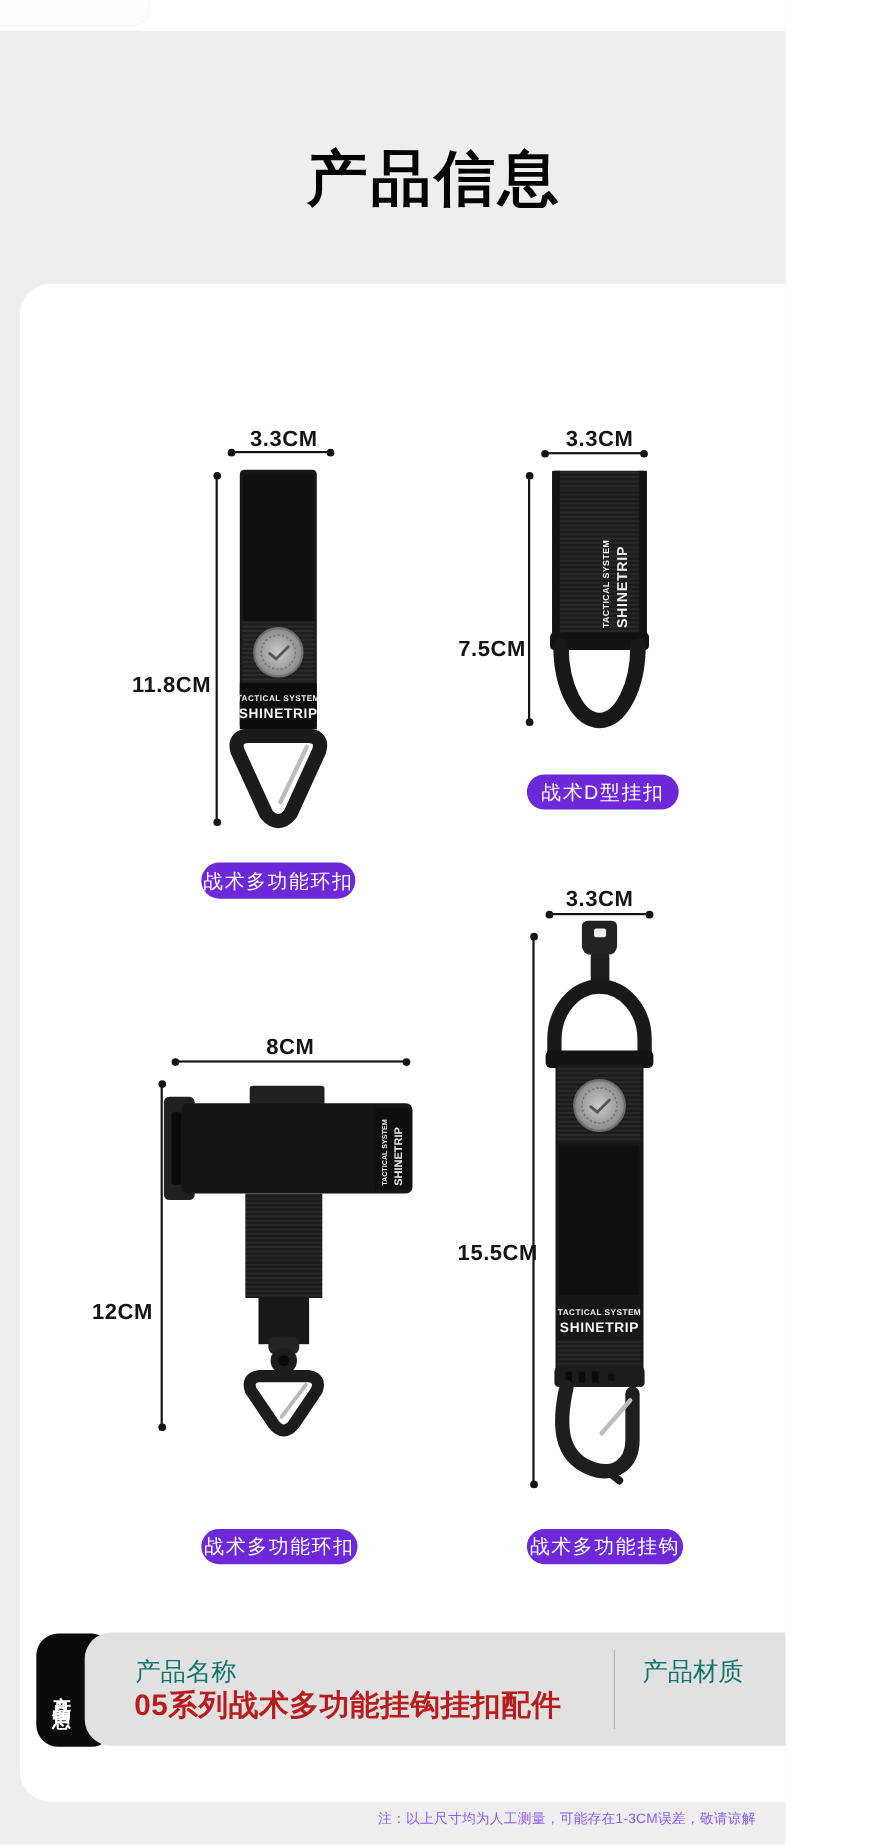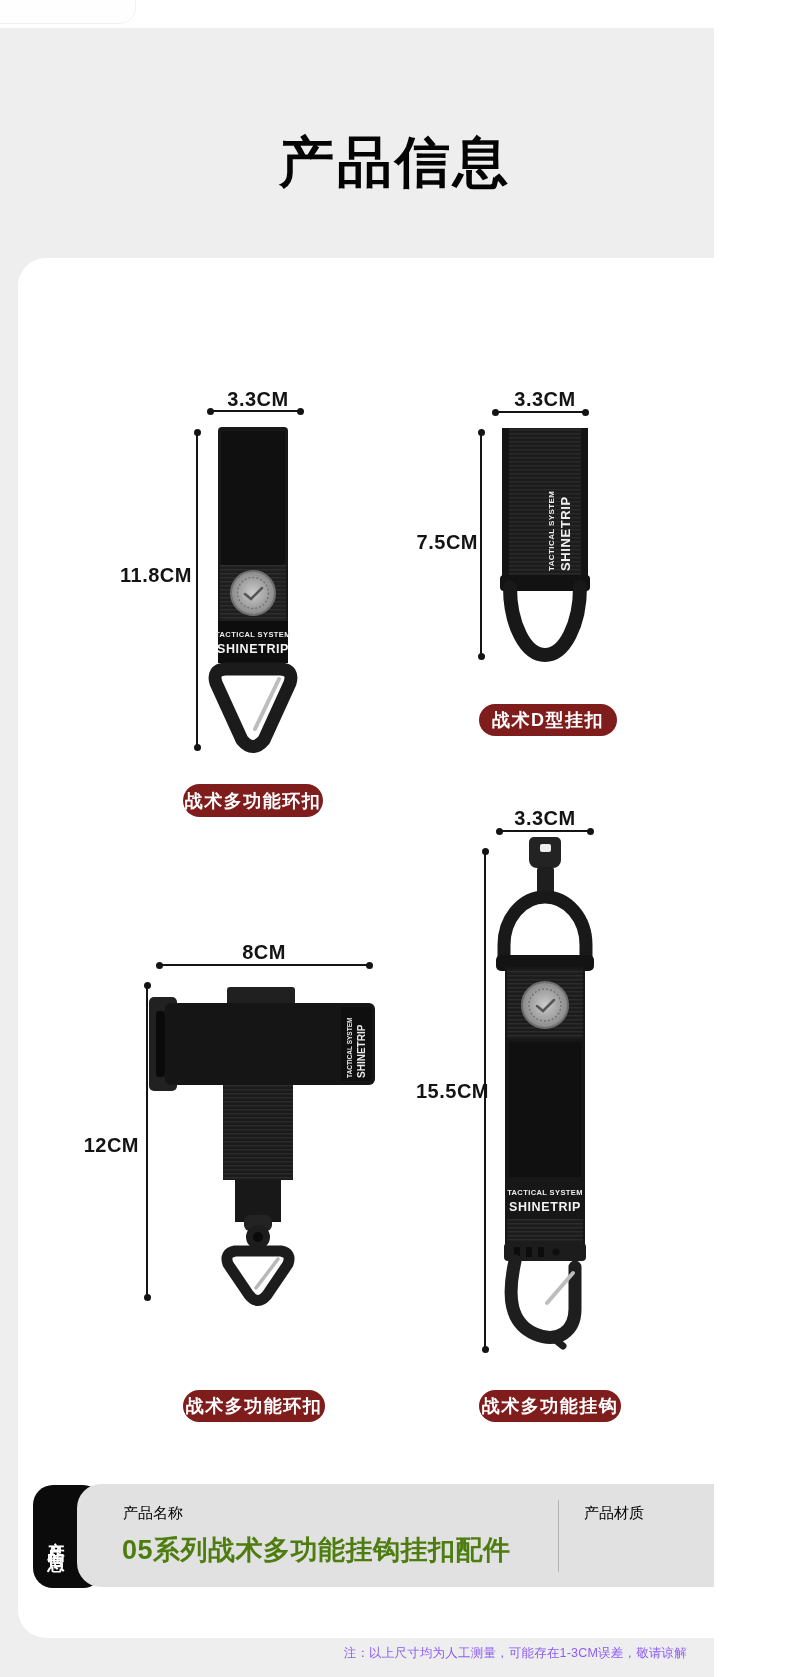--- a/index.html
+++ b/index.html
@@ -7,40 +7,40 @@
         font-family:"Liberation Sans","DejaVu Sans",sans-serif;}
   .top-strip{position:absolute;left:0;top:0;width:790px;height:28px;background:#ffffff;}
   .top-remnant{position:absolute;left:-16px;top:-10px;width:150px;height:32px;background:#fefefe;
         border:1px solid #f2f2f2;border-radius:0 0 16px 0;}
   .page-title{position:absolute;left:0;top:132px;width:790px;text-align:center;
         font-size:55px;font-weight:900;color:#040404;letter-spacing:3px;line-height:1.1;}
   .card{position:absolute;left:18px;top:258px;width:754px;height:1380px;background:#ffffff;border-radius:28px;}
   
   .dim-text{position:absolute;font-size:20px;font-weight:600;color:#141414;white-space:nowrap;letter-spacing:.5px;}
   .dim-w{width:96px;text-align:center;}
-  .dim-h-label{width:70px;text-align:right;}
+  .dim-h-label{width:70px;text-align:right;margin-top:48px;}
   .dline-h{position:absolute;height:2px;background:#141414;}
   .dline-h::before,.dline-h::after{content:'';position:absolute;top:-2.5px;width:7px;height:7px;border-radius:50%;background:#141414;}
   .dline-h::before{left:-1px;}
   .dline-h::after{right:-1px;}
   .dline-v{position:absolute;width:2px;background:#141414;}
   .dline-v::before,.dline-v::after{content:'';position:absolute;left:-2.5px;width:7px;height:7px;border-radius:50%;background:#141414;}
   .dline-v::before{top:-1px;}
   .dline-v::after{bottom:-1px;}
   .pimg{position:absolute;}
-  .pill{position:absolute;background:#7f1d1d;color:#ffffff;border-radius:17px;
+  .pill{position:absolute;background:#6d28d9;color:#ffffff;border-radius:17px;
         display:flex;align-items:center;justify-content:center;
-        font-size:18px;font-weight:700;letter-spacing:1.5px;white-space:nowrap;}
+        font-size:18px;font-weight:400;letter-spacing:1.5px;white-space:nowrap;}
   
   .info-tab{position:absolute;left:15px;top:1227px;width:70px;height:103px;background:#0b0b0b;border-radius:20px;
         display:flex;align-items:center;justify-content:center;padding-right:24px;box-sizing:border-box;
         writing-mode:vertical-rl;color:#ffffff;font-size:17px;font-weight:700;letter-spacing:4px;}
   .info-box{position:absolute;left:59px;top:1226px;width:681px;height:103px;background:#e1e1e1;border-radius:24px;}
-  .info-label{position:absolute;font-size:15px;color:#000000;font-weight:400;white-space:nowrap;}
-  .info-value{position:absolute;font-size:27px;color:#4d7c0f;font-weight:700;white-space:nowrap;letter-spacing:.5px;}
+  .info-label{position:absolute;font-size:23px;color:#0f766e;font-weight:400;white-space:nowrap;}
+  .info-value{position:absolute;font-size:27px;color:#b91c1c;font-weight:700;white-space:nowrap;letter-spacing:.5px;}
   .info-divider{position:absolute;left:481px;top:16px;width:1px;height:72px;background:#b3b3b3;}
   .note{position:absolute;top:1645px;right:27px;font-size:12.5px;color:#8b5cf6;letter-spacing:.2px;}
   svg text{font-family:"Liberation Sans","DejaVu Sans",sans-serif;}
 </style>
 </head>
 <body>
 
 <div class="root">
   <div class="top-strip">
     <div class="top-remnant"></div>

